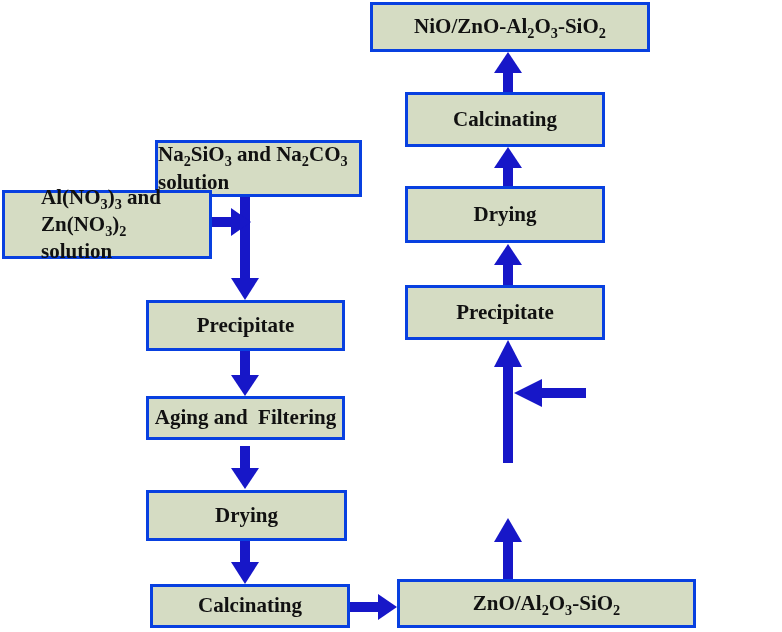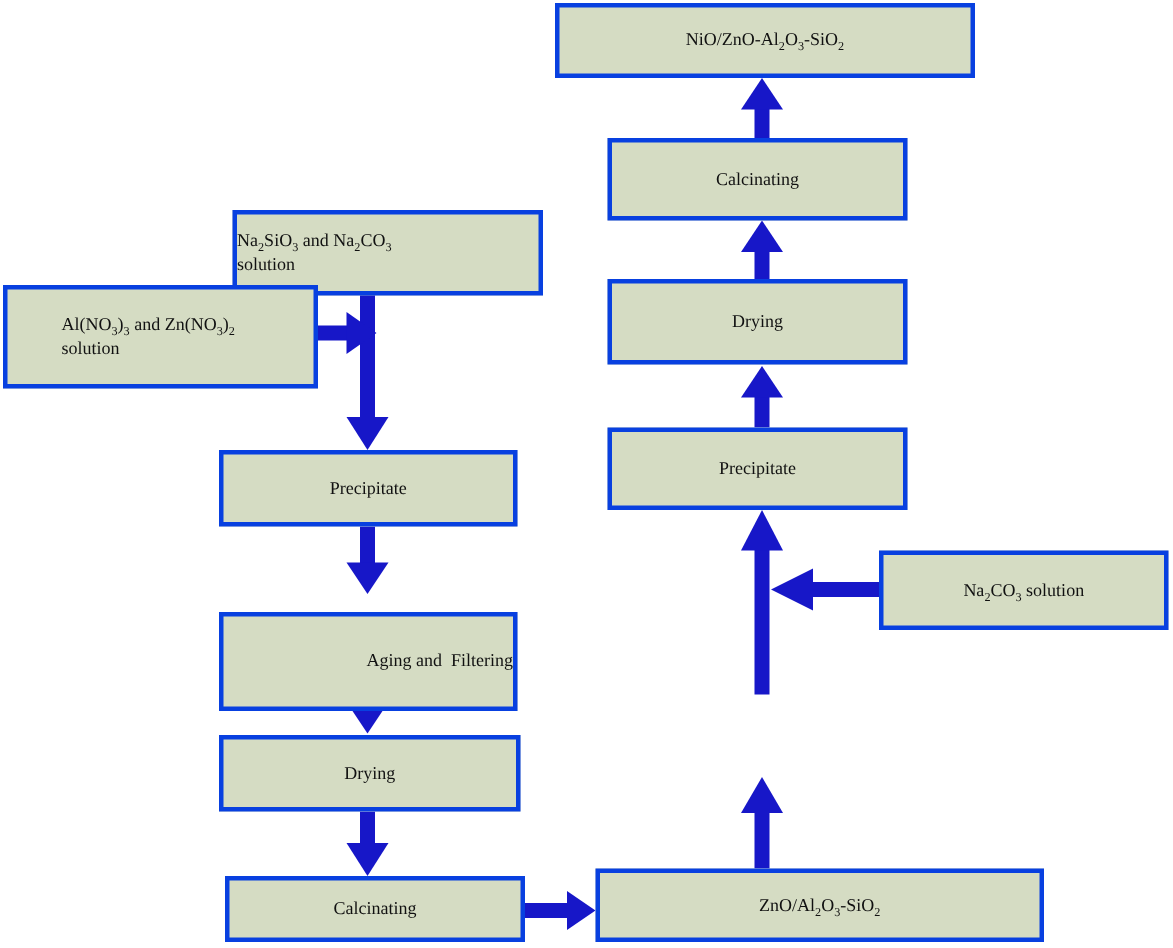--- a/index.html
+++ b/index.html
@@ -19,23 +19,24 @@
     overflow:hidden;
   }
   .box{
     position:absolute;
     box-sizing:border-box;
     background:var(--box-fill);
     border:3px solid var(--box-border);
     display:flex;
     align-items:center;
     justify-content:center;
-    font-size:12px;
+    font-size:21px;
     line-height:1.3;
     z-index:2;
+    font-weight:bold;
   }
   .box.align-left{justify-content:flex-start;text-align:left;}
   .box-label{white-space:pre-wrap;}
   sub{font-size:68%;line-height:0;}
   .arrow-layer{
     position:absolute;left:0;top:0;width:782px;height:632px;
     z-index:1;pointer-events:none;
   }
   .arrow-layer g{fill:var(--arrow);}
 </style>
@@ -106,40 +107,37 @@
 
   <div class="box align-left" style="left:2px;top:190px;width:210px;height:69px;padding-left:36px;">
     <span class="box-label">Al(NO<sub>3</sub>)<sub>3</sub> and Zn(NO<sub>3</sub>)<sub>2</sub>
 solution</span>
   </div>
 
   <div class="box" style="left:146px;top:300px;width:199px;height:51px;">
     <span class="box-label">Precipitate</span>
   </div>
 
-  <div class="box" style="left:146px;top:408px;width:199px;height:66px;justify-content:flex-end;">
+  <div class="box" style="left:146px;top:396px;width:199px;height:44px;">
     <span class="box-label">Aging and  Filtering</span>
   </div>
 
   <div class="box" style="left:146px;top:490px;width:201px;height:51px;">
     <span class="box-label">Drying</span>
   </div>
 
   <div class="box" style="left:150px;top:584px;width:200px;height:44px;">
     <span class="box-label">Calcinating</span>
   </div>
 
   <div class="box" style="left:397px;top:579px;width:299px;height:49px;">
     <span class="box-label">ZnO/Al<sub>2</sub>O<sub>3</sub>-SiO<sub>2</sub></span>
   </div>
 
 
-  <div class="box" style="left:586px;top:367px;width:193px;height:53px;">
-    <span class="box-label">Na<sub>2</sub>CO<sub>3</sub> solution</span>
-  </div>
 
   <div class="box" style="left:405px;top:285px;width:200px;height:55px;">
     <span class="box-label">Precipitate</span>
   </div>
 
   <div class="box" style="left:405px;top:186px;width:200px;height:57px;">
     <span class="box-label">Drying</span>
   </div>
 
   <div class="box" style="left:405px;top:92px;width:200px;height:55px;">

